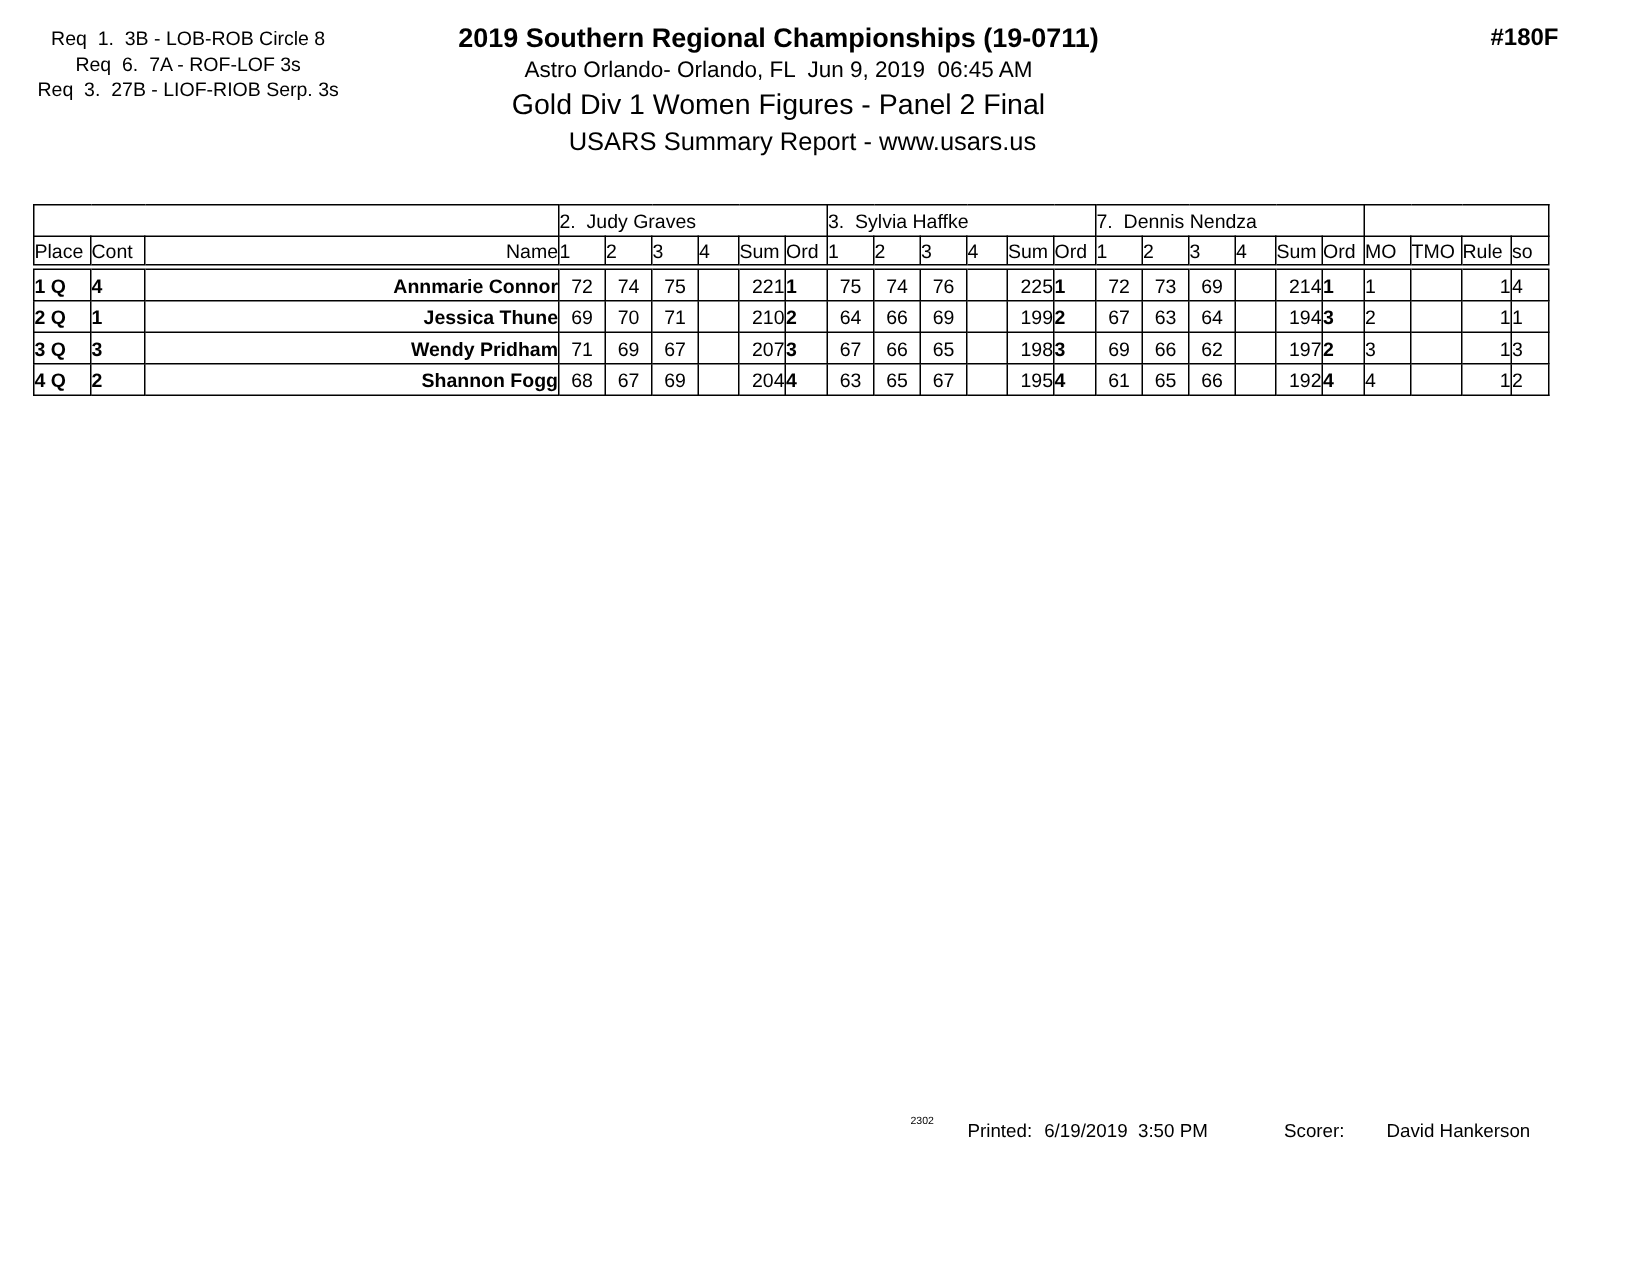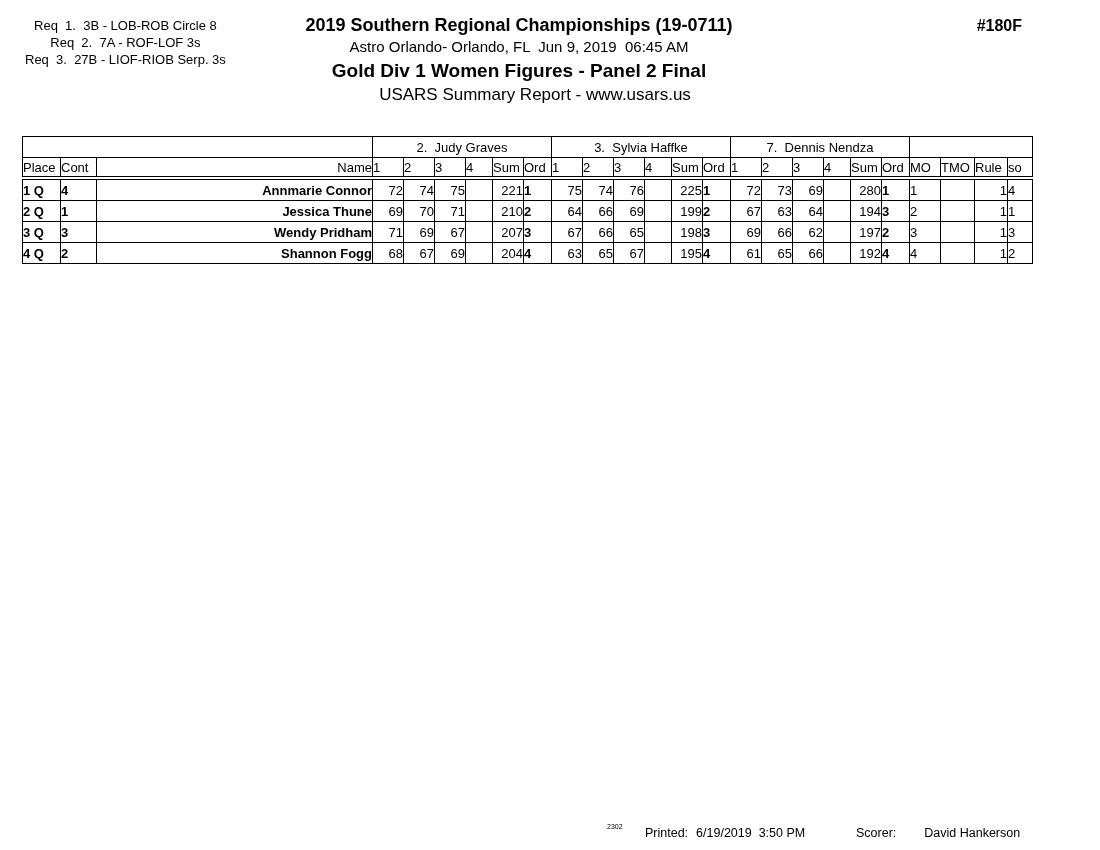--- a/index.html
+++ b/index.html
@@ -11,62 +11,62 @@
   }
   .pre{white-space:pre;}
 
   
   .reqs{position:absolute;left:25px;top:17px;font-size:13px;line-height:17px;text-align:center;}
 
   
   .titleblock{position:absolute;left:0;top:15px;width:1038px;text-align:center;}
   .t1{font-size:18px;font-weight:bold;line-height:21px;margin:0 0 2px 0;}
   .t2{font-size:15px;line-height:18px;margin:0 0 3px 0;}
-  .t3{font-size:19px;font-weight:bold;line-height:23px;margin:0 0 3px 0;}
+  .t3{font-size:19px;font-weight:normal;line-height:23px;margin:0 0 3px 0;}
   .t4{font-size:17px;line-height:20px;margin:0;padding-left:32px;}
 
-  .eventnum{position:absolute;top:17px;right:78px;font-size:16px;font-weight:bold;}
+  .eventnum{position:absolute;top:17px;right:61px;font-size:16px;font-weight:bold;}
 
   
   table.results{
     position:absolute;left:22px;top:136px;
     border-collapse:collapse;table-layout:fixed;
     font-size:13px;
   }
   table.results td{
     border:1px solid #000;
     padding:0;height:20px;overflow:hidden;
     vertical-align:middle;
   }
   tr.jrow td{height:20px;}
   td.nob{border:none;}
-  td.jbox{text-align:center;padding-left:5px;}
+  td.jbox{text-align:left;padding-left:5px;}
   tr.hrow td{border-bottom:4px double #000;height:18px;}
   td.ordc{border-left:3px solid #000;border-right:3px solid #000;}
   .b{font-weight:bold;}
   .ctr{text-align:left;}
-  .lft{text-align:right;padding-left:4px;}
+  .lft{text-align:center;padding-left:4px;}
   .rgt{text-align:right;padding-right:4px;margin-left:48px;}
   td.namec{text-align:right;padding-left:6px;}
   td.hl{text-align:left;padding-left:3px;}
 
   
-  .footer{position:absolute;left:0;top:823px;width:1100px;height:20px;font-size:12.5px;}
+  .footer{position:absolute;left:0;top:744px;width:1100px;height:20px;font-size:12.5px;}
   .pcode{position:absolute;left:607px;top:0;font-size:7px;}
   .printed{position:absolute;left:645px;top:3px;}
   .printed .val{margin-left:8px;}
   .scorer{position:absolute;left:856px;top:3px;}
   .scorer .val{margin-left:28px;}
 </style>
 </head>
 <body>
 
 <div class="reqs">
   <div class="pre">Req  1.  3B - LOB-ROB Circle 8</div>
-  <div class="pre">Req  2.  7A - ROF-LOF 3s</div>
+  <div class="pre">Req  6.  7A - ROF-LOF 3s</div>
   <div class="pre">Req  3.  27B - LIOF-RIOB Serp. 3s</div>
 </div>
 
 <div class="titleblock">
   <div class="t1 pre">2019 Southern Regional Championships (19-0711)</div>
   <div class="t2 pre">Astro Orlando- Orlando, FL  Jun 9, 2019  06:45 AM</div>
   <div class="t3 pre">Gold Div 1 Women Figures - Panel 2 Final</div>
   <div class="t4 pre">USARS Summary Report - www.usars.us</div>
 </div>
 
@@ -153,21 +153,21 @@
     <td class="lft">75</td>
     <td class="lft">74</td>
     <td class="lft">76</td>
     <td class="lft"></td>
     <td class="rgt">225</td>
     <td class="ctr b ordc">1</td>
     <td class="lft">72</td>
     <td class="lft">73</td>
     <td class="lft">69</td>
     <td class="lft"></td>
-    <td class="rgt">280</td>
+    <td class="rgt">214</td>
     <td class="ctr b ordc">1</td>
     <td class="ctr">1</td>
     <td class="ctr"></td>
     <td class="rgt">1</td>
     <td class="ctr">4</td>
   </tr>
 
   <tr>
     <td class="ctr b">2 Q</td>
     <td class="ctr b">1</td>

